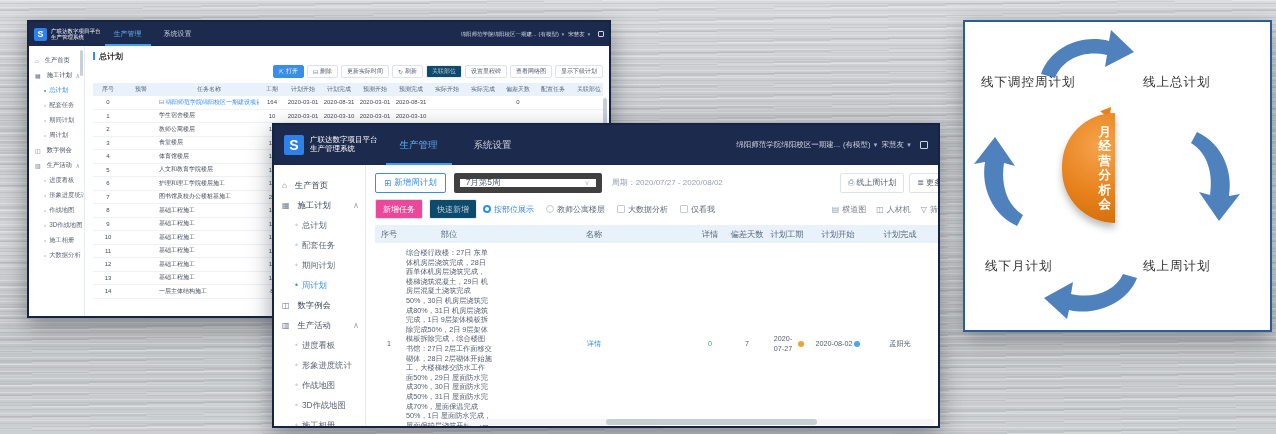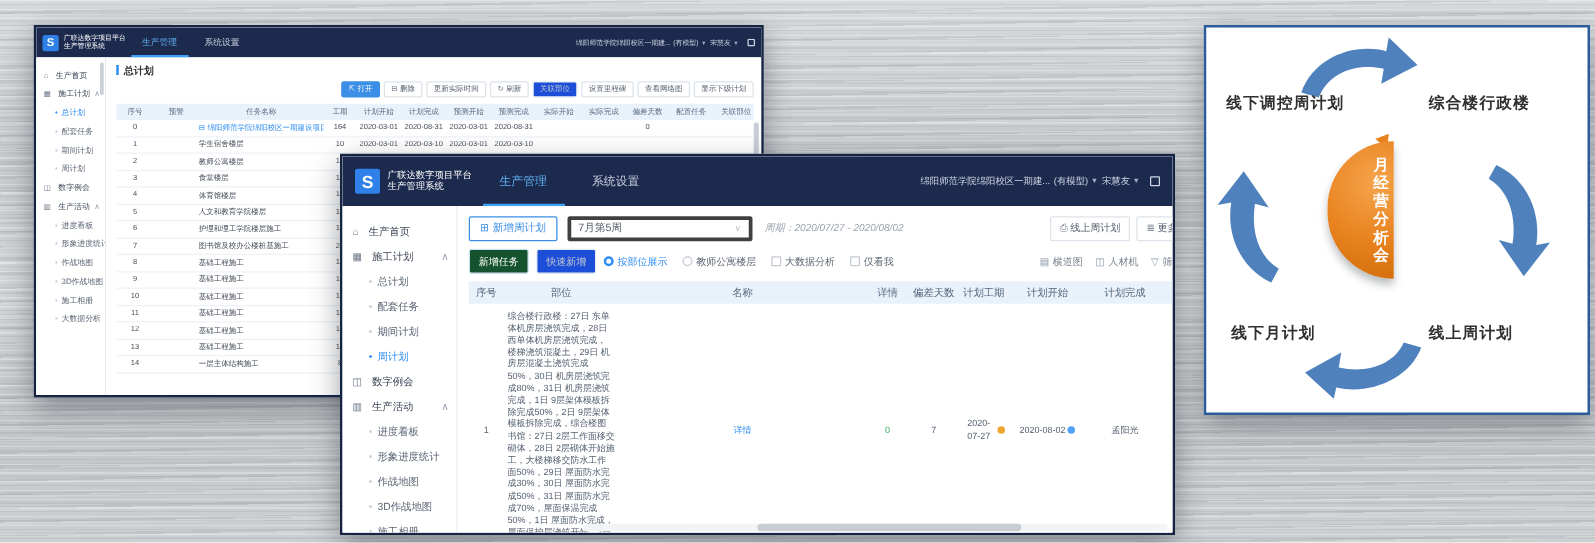--- a/index.html
+++ b/index.html
@@ -36,21 +36,21 @@
   .main { flex:1; position:relative; overflow:hidden; background:#fff; }
 
   .grid-head { background:#e9f2fb; color:#57697e; display:grid; align-items:center; }
   .grid-row { display:grid; border-bottom:1px solid #eef2f7; color:#444c59; align-items:center; }
   .cell { text-align:center; overflow:hidden; white-space:nowrap; }
   .cell.left { text-align:left; }
   .link-blue { color:#2e8df2; }
 
   .btn { background:#fff; border:1px solid #dde3ea; border-radius:2px; color:#525d6b; display:inline-flex; align-items:center; justify-content:center; white-space:nowrap; cursor:pointer; }
   .btn.primary { background:#3a8ee6; border-color:#3a8ee6; color:#fff; }
-  .btn.disabled { color:#c3c9d2; background:#1d4ed8; border-color:#e8edf2; cursor:default;font-family:Liberation Mono, monospace; }
+  .btn.disabled { color:#c3c9d2; background:#0c4a6e; border-color:#e8edf2; cursor:default;font-family:Liberation Mono, monospace; }
   .btn .b-icon { margin-right:2px; opacity:.85; }
 
   
   .pl { left:27px; top:20px; width:584px; height:298px; font-size:6.5px; }
   .pl .appbar { height:24px; padding:0 5px; }
   .pl .logo-badge { width:13px; height:13px; font-size:9px; margin-right:4px; }
   .pl .logo-text { font-size:5.5px; }
   .pl .nav-item { font-size:7px; padding:0 9px; margin-left:4px; }
   .pl .appbar-right { font-size:5.5px; max-width:170px; }
   .pl .fullscreen-glyph { width:6px; height:6px; margin-left:4px; }
@@ -85,28 +85,28 @@
   .pm .fullscreen-glyph { width:8px; height:8px; margin-left:5px; }
   .pm .app-body { height:263px; }
   .pm .side { width:92px; padding-top:10px; font-size:8.3px; }
   .pm .s-item { height:20px; padding:0 6px 0 8px; }
   .pm .s-item .s-icon { margin-right:4px; font-size:8px; }
   .pm .s-item.sub { padding-left:17px; }
   .pm .s-item .bullet { margin-right:4px; }
   .pm .main { padding:7px 0 0 9px; }
   .pm .t-row1 { display:flex; align-items:center; height:21px; }
   .pm .btn-outline { border:1px solid #3a8ee6; color:#3a8ee6; background:#fff; border-radius:2px; height:20px; padding:0 8px; font-size:8.5px; display:inline-flex; align-items:center; cursor:pointer; }
-  .pm .week-select { width:148px; height:20px; border:3px solid #404040; border-radius:2px; margin-left:8px; display:flex; align-items:center; padding:0 6px; color:#525d6b; font-size:8.5px; cursor:pointer; }
+  .pm .week-select { width:148px; height:20px; border:6px solid #404040; border-radius:2px; margin-left:8px; display:flex; align-items:center; padding:0 6px; color:#525d6b; font-size:8.5px; cursor:pointer; }
   .pm .week-select .sel-caret { margin-left:auto; color:#b6bec8; font-size:7px; }
-  .pm .period { color:#98a2ad; font-size:8px; margin-left:10px; white-space:nowrap;font-style:italic; }
+  .pm .period { color:#98a2ad; font-size:8px; margin-left:10px; white-space:nowrap; }
   .pm .t-row1 .right-group { margin-left:auto; display:flex; margin-right:-12px; }
   .pm .btn { height:20px; padding:0 7px; font-size:8px; margin-left:5px; }
   .pm .t-row2 { display:flex; align-items:center; height:20px; margin-top:6px; color:#5c6675; }
   .pm .t-row2 .btn { margin-left:0; margin-right:6px; }
-  .pm .btn.dis-blue { background:#14532d; border-color:#cfe2f6; color:#fff; }
+  .pm .btn.dis-blue { background:#ec4899; border-color:#cfe2f6; color:#fff; }
   .pm .opt { display:flex; align-items:center; margin-right:12px; white-space:nowrap; cursor:pointer; }
   .pm .radio-dot { width:8px; height:8px; border-radius:50%; border:1px solid #c3cad3; margin-right:3px; flex:none; }
   .pm .opt.sel { color:#2e8df2; }
   .pm .opt.sel .radio-dot { border:2.5px solid #2e8df2; }
   .pm .checkbox { width:8px; height:8px; border:1px solid #c3cad3; border-radius:1px; margin-right:3px; flex:none; }
   .pm .t-row2 .right-icons { margin-left:auto; display:flex; align-items:center; color:#77828f; margin-right:-8px; white-space:nowrap; }
   .pm .t-row2 .ri { margin-left:10px; display:flex; align-items:center; cursor:pointer; }
   .pm .t-row2 .ri .g { margin-right:3px; color:#8a97a8; }
   .pm .tbl { margin-top:6px; }
   .pm .grid-head, .pm .grid-row { grid-template-columns:28px 92px 198px 34px 40px 40px 62px 62px 44px 60px; }
@@ -118,21 +118,21 @@
   .pm .dev-green { color:#2fae64; }
   .pm .date-cell { display:flex; align-items:center; justify-content:center; }
   .pm .d-icon { width:6px; height:6px; border-radius:50%; margin-left:2px; flex:none; }
   .pm .d-icon.up { background:#f0a431; }
   .pm .d-icon.down { background:#4da2f8; }
   .pm .hscroll { position:absolute; left:100px; right:4px; bottom:3px; height:6px; background:#f3f4f6; border-radius:3px; }
   .pm .hthumb { position:absolute; left:30%; width:45%; height:6px; background:#c8cdd4; border-radius:3px; }
 
   
   .pr { left:963px; top:20px; width:309px; height:312px; background:#fff; border:2px solid #2b5d9b; box-shadow:0 8px 22px rgba(40,45,55,.4); position:absolute; overflow:hidden; }
-  .pr .dlabel { position:absolute; font-size:12.5px; color:#303030; letter-spacing:1px; white-space:nowrap;font-weight:bold; }
+  .pr .dlabel { position:absolute; font-size:12.5px; color:#303030; letter-spacing:1px; white-space:nowrap; }
   .pr .arrow { position:absolute; }
   .pie { position:absolute; left:97px; top:88px; width:114px; height:118px; }
   .pie-half { position:absolute; top:3px; width:53px; height:110px; color:#fff; font-weight:bold; font-size:12.5px; line-height:14.5px; display:flex; align-items:center; box-shadow:0 5px 7px rgba(30,40,50,.3); }
   .pie-half .half-txt { width:100%; }
   .pie-left { left:0; border-radius:110px 0 0 110px; background:radial-gradient(circle at 72% 30%, #f5a44c 0%, #e8821e 55%, #cf6c09 100%); text-align:right; }
   .pie-left .half-txt { padding-right:4px;padding-left:28px; }
   .pie-right { left:58px; border-radius:0 110px 110px 0; background:radial-gradient(circle at 28% 30%, #54c3de 0%, #28a7c9 55%, #157f9f 100%); text-align:left; }
   .pie-right .half-txt { padding-left:4px; }
   .pie-swirl { position:absolute; left:40px; top:-4px; width:0; height:0; border-left:6px solid transparent; border-right:6px solid transparent; border-bottom:10px solid #e8821e; transform:rotate(38deg); }
 </style>
@@ -840,21 +840,21 @@
     <path d="M8,4 C34,16 44,44 40,68 L51,66 L30,93 L10,64 L21,67 C24,48 20,26 2,15 Z" fill="#4f81bd"></path>
   </svg>
   <svg class="arrow" style="left:76px; top:250px;" width="100" height="48" viewBox="0 0 100 48">
     <path d="M96,6 C86,32 54,44 28,38 L26,47 L3,26 L32,10 L30,22 C52,27 74,20 82,2 Z" fill="#4f81bd"></path>
   </svg>
   <svg class="arrow" style="left:8px; top:112px;" width="52" height="96" viewBox="0 0 52 96">
     <path d="M44,92 C18,80 8,52 12,28 L1,30 L22,3 L42,32 L31,29 C28,48 32,70 50,81 Z" fill="#4f81bd"></path>
   </svg>
 
   <div class="dlabel" style="left:16px; top:52px;">线下调控周计划</div>
-  <div class="dlabel" style="left:178px; top:52px;">综合楼行政楼</div>
+  <div class="dlabel" style="left:178px; top:52px;">线上总计划</div>
   <div class="dlabel" style="left:20px; top:236px;">线下月计划</div>
   <div class="dlabel" style="left:178px; top:236px;">线上周计划</div>
 
   <div class="pie">
     <div class="pie-swirl"></div>
     <div class="pie-half pie-left">
       <div class="half-txt">
         <div>月经</div>
         <div>营分</div>
         <div>析会</div>

